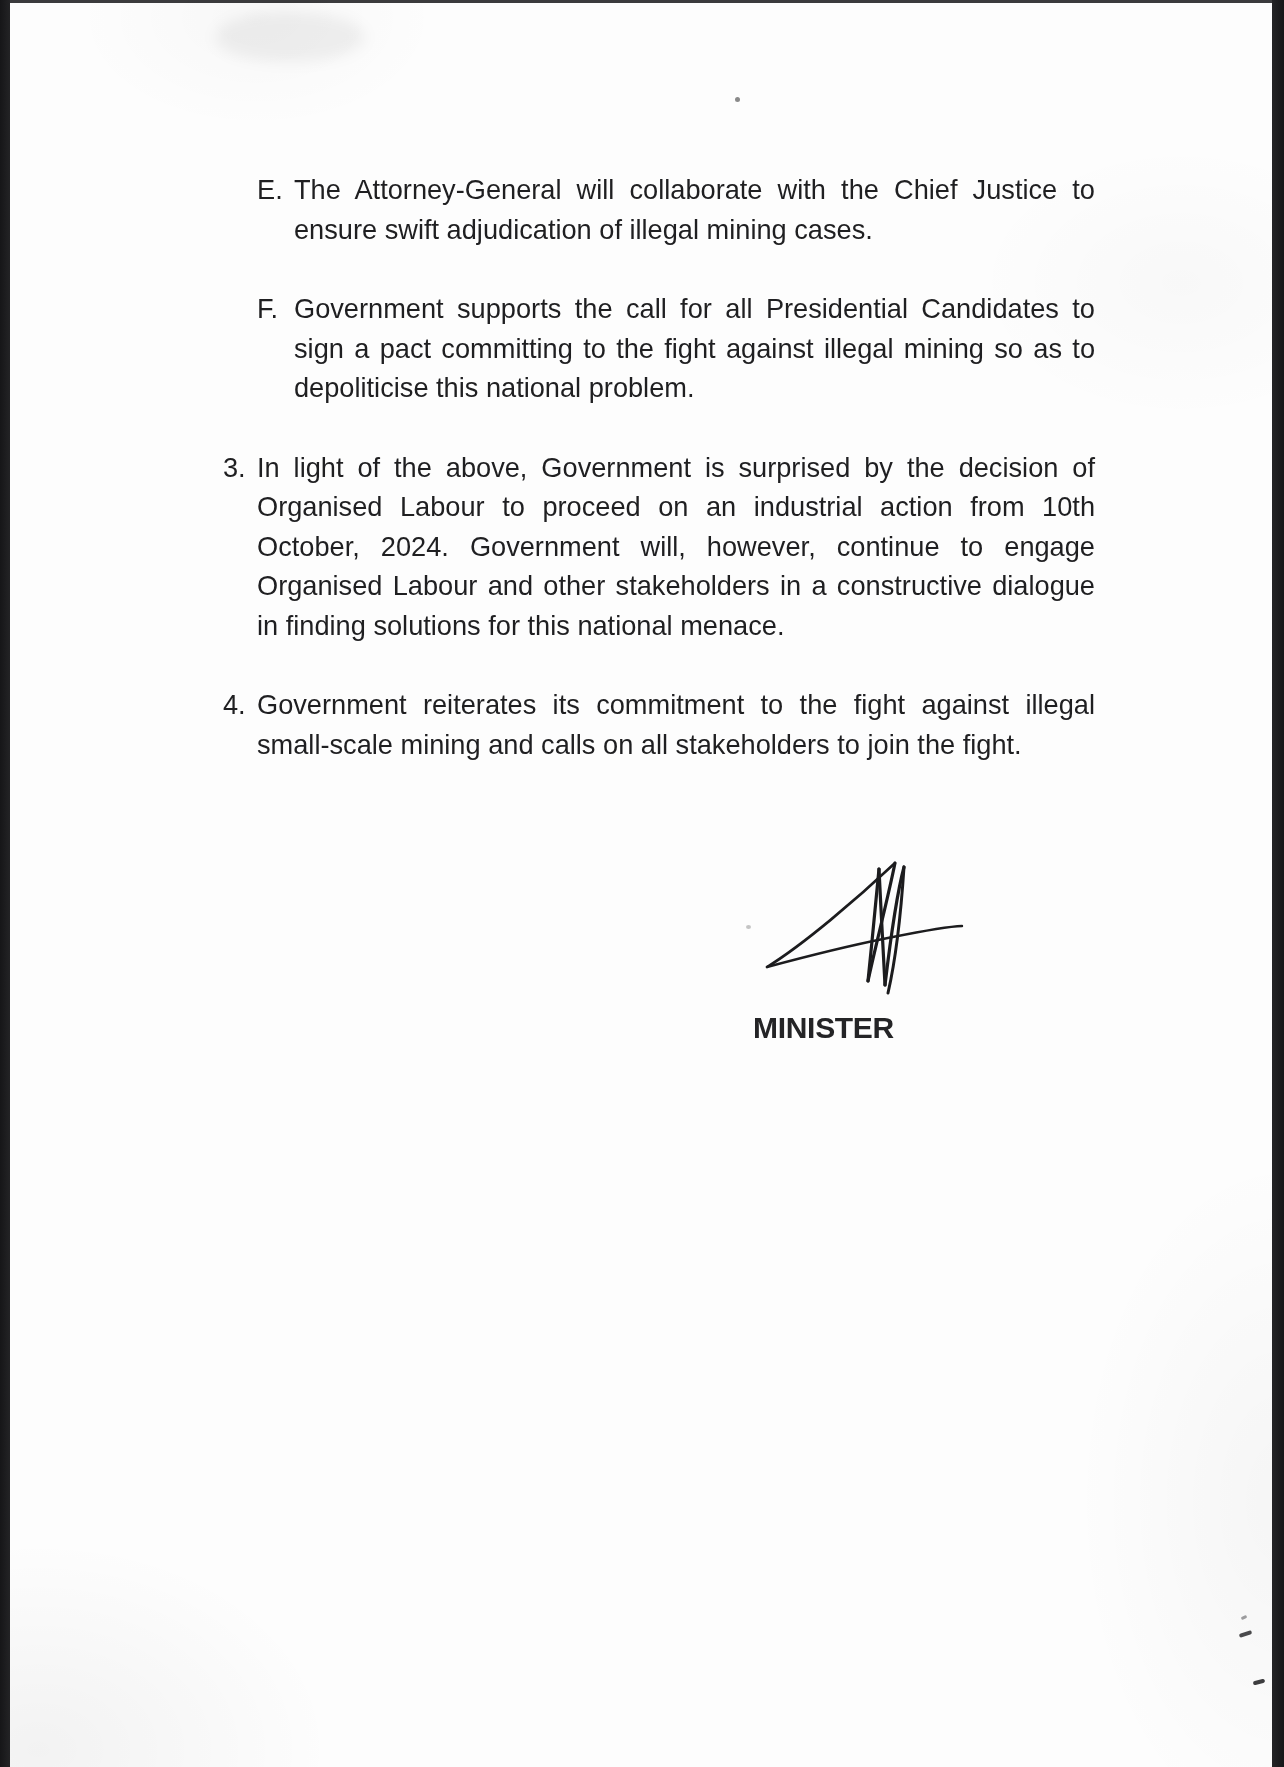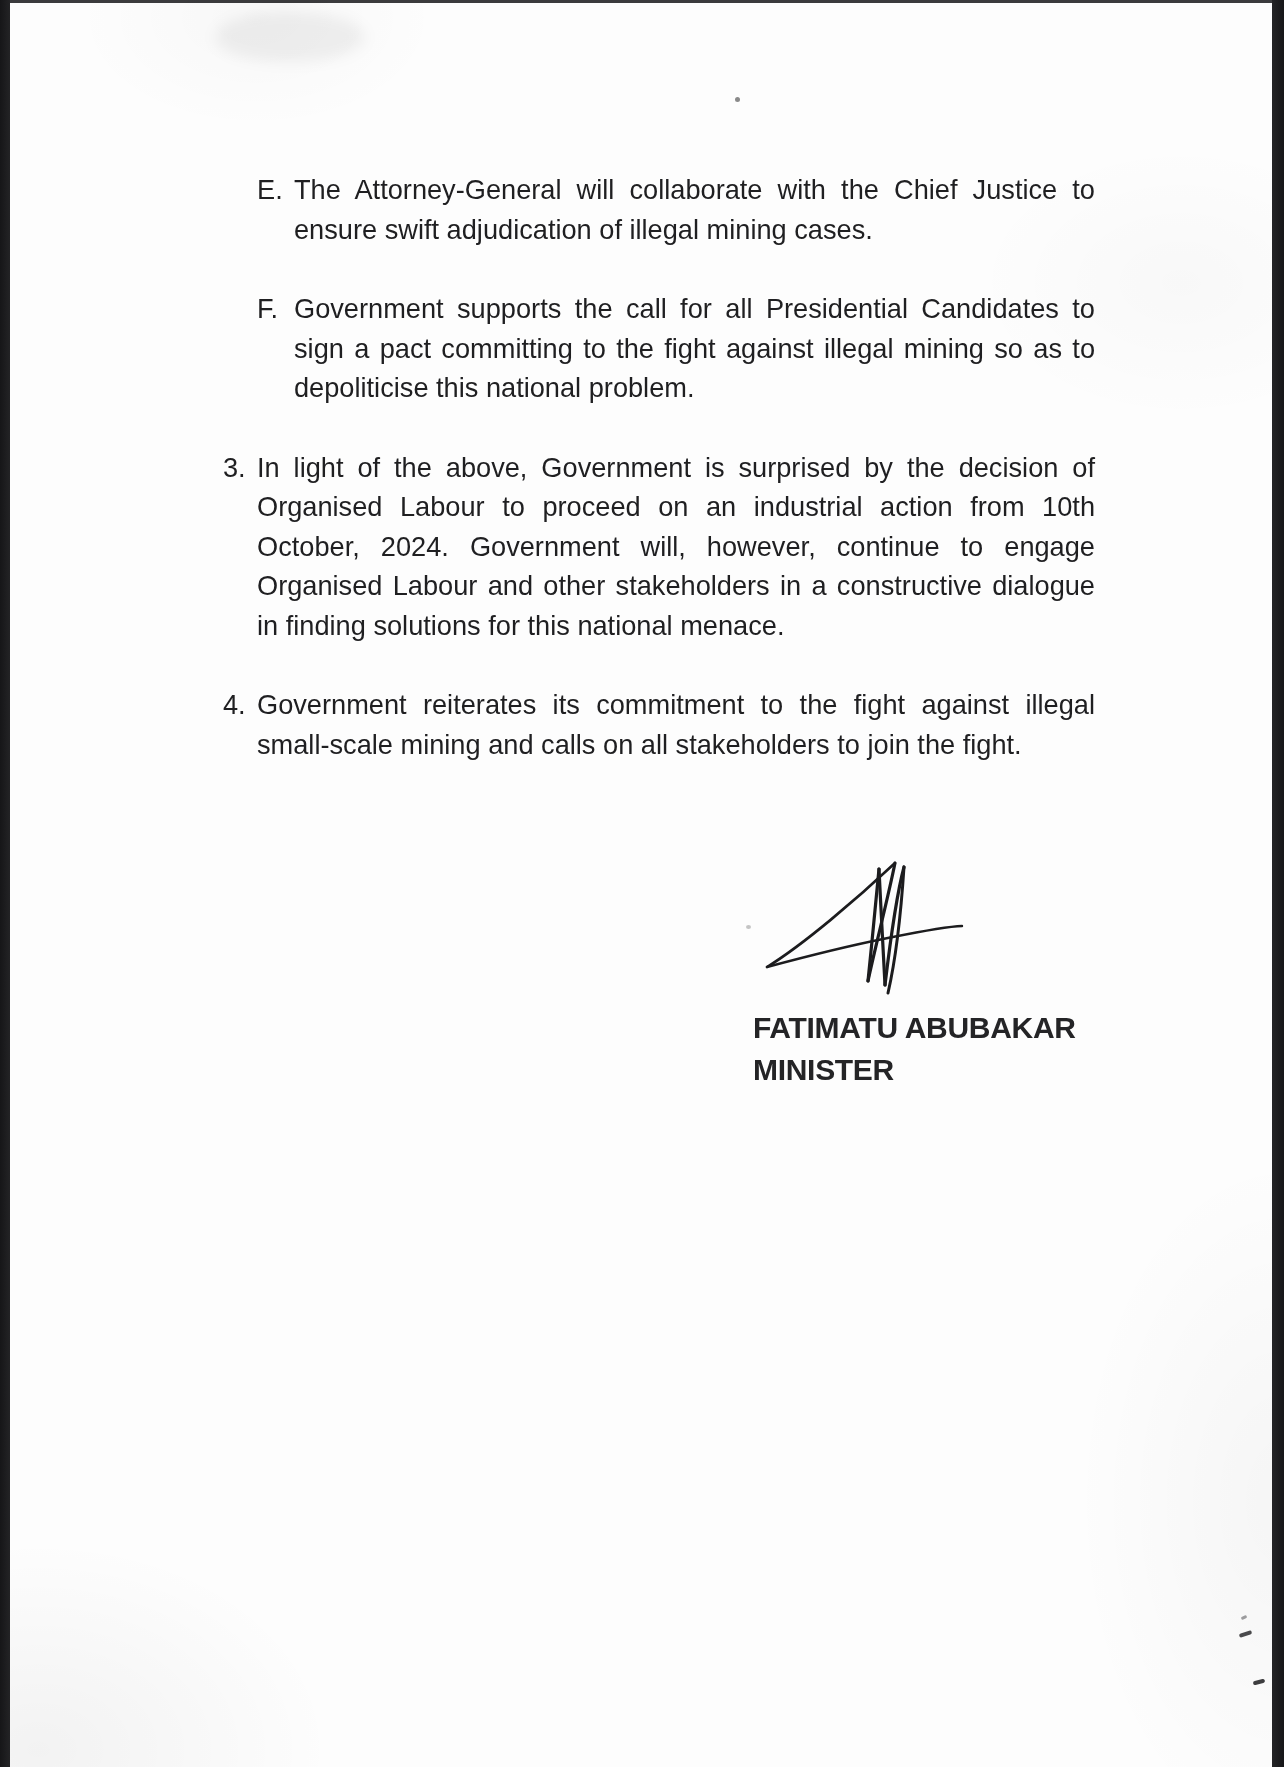--- a/index.html
+++ b/index.html
@@ -134,21 +134,20 @@
     <path d="M9,114 C50,103 90,93 125,86 C160,79 186,73.5 204,73" stroke-width="2.4"></path>
     <path d="M137,10 C130,45 117,95 110,128" stroke-width="3.2"></path>
     <path d="M110,128 C114,90 118,45 121,16" stroke-width="3.2"></path>
     <path d="M121,16 C123,55 125,100 127,132" stroke-width="3.2"></path>
     <path d="M127,132 C132,90 139,40 146,14" stroke-width="3.2"></path>
     <path d="M146,14 C143,60 138,105 130,140" stroke-width="3.0"></path>
   </svg>
 </div>
 
 <div class="signatory">
-  <div>FATIMATU ABUBAKAR</div>
   <div>MINISTER</div>
 </div>
 
 <div class="speck speck-dot-top"></div>
 <div class="speck speck-dot-sig"></div>
 <div class="speck speck-fleck-1"></div>
 <div class="speck speck-fleck-2"></div>
 <div class="speck speck-fleck-3"></div>
 
 </body></html>

